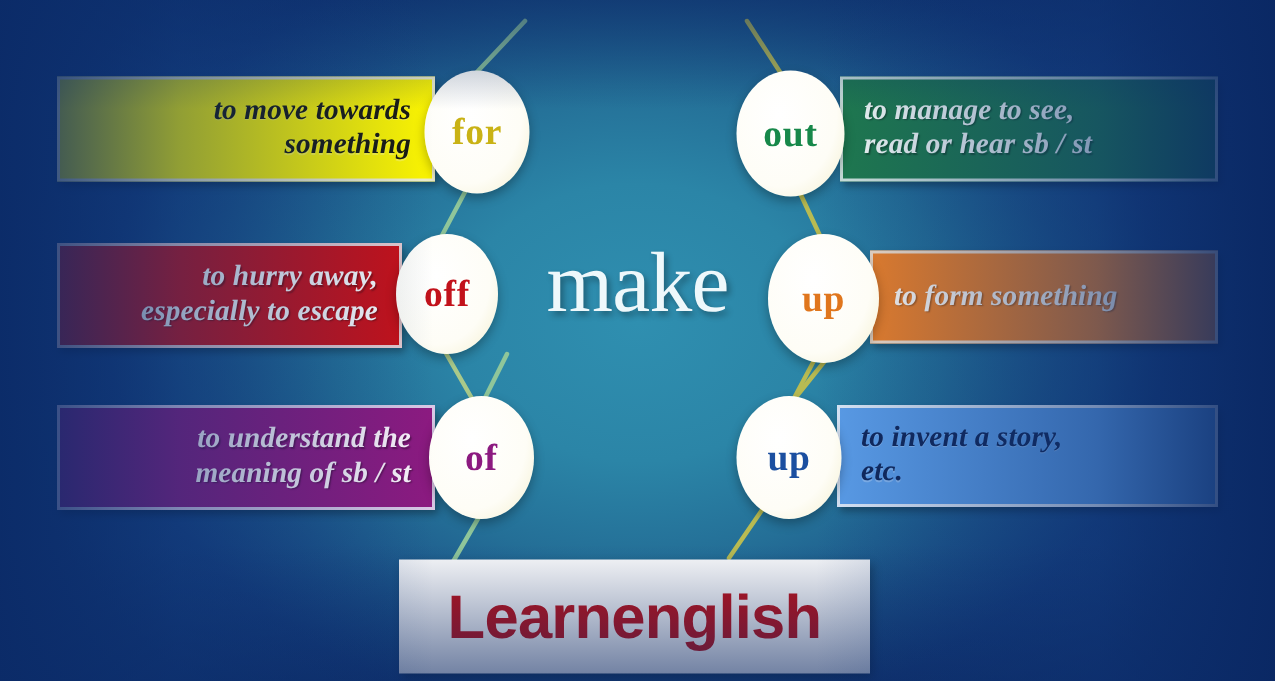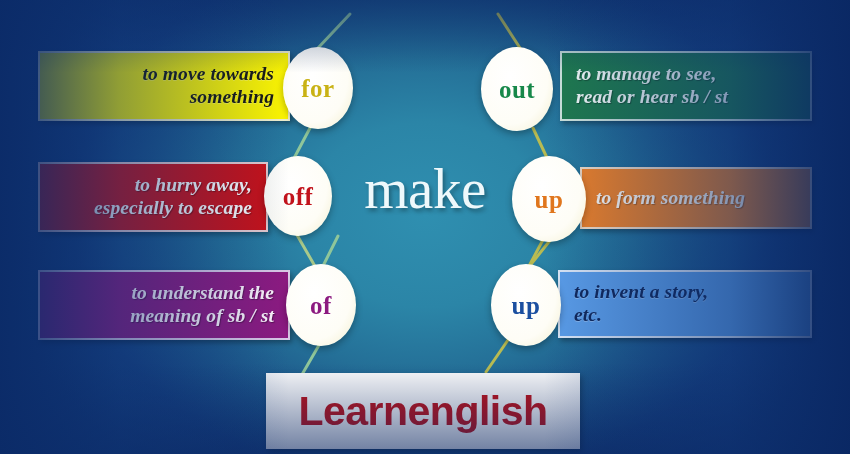--- a/index.html
+++ b/index.html
@@ -186,21 +186,21 @@
       <div>to understand the</div>
       <div>meaning of sb / st</div>
     </div>
   </div>
   <div class="bubble" style="left:286px; top:264px; width:70px; height:82px;">
     <span class="bubble-label lab-of">of</span>
   </div>
 
   <div id="center-word">make</div>
 
-  <div class="bubble" style="left:481px; top:47px; width:72px; height:84px; z-index:3;">
+  <div class="bubble" style="left:491px; top:47px; width:72px; height:84px; z-index:3;">
     <span class="bubble-label lab-out">out</span>
   </div>
   <div class="def-box box-green" style="left:560px; top:51px; width:252px; height:70px;">
     <div class="def-text align-left">
       <div>to manage to see,</div>
       <div>read or hear sb / st</div>
     </div>
   </div>
 
   <div class="bubble" style="left:512px; top:156px; width:74px; height:86px; z-index:3;">

